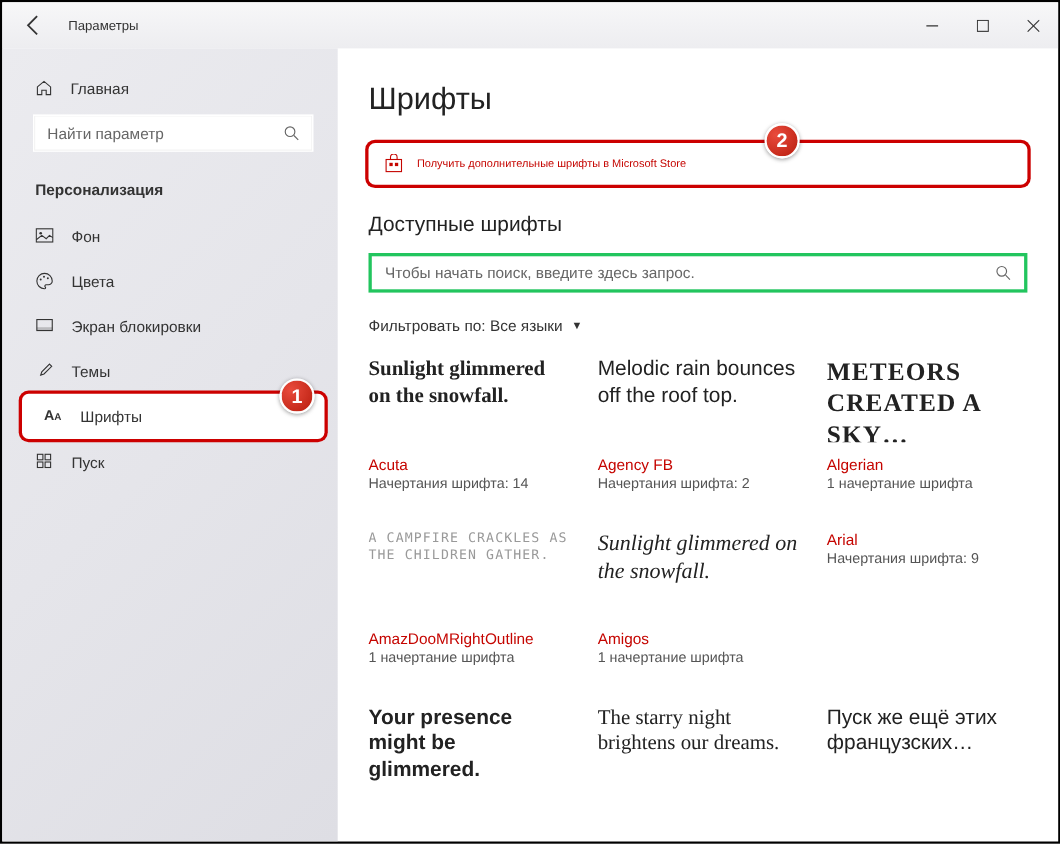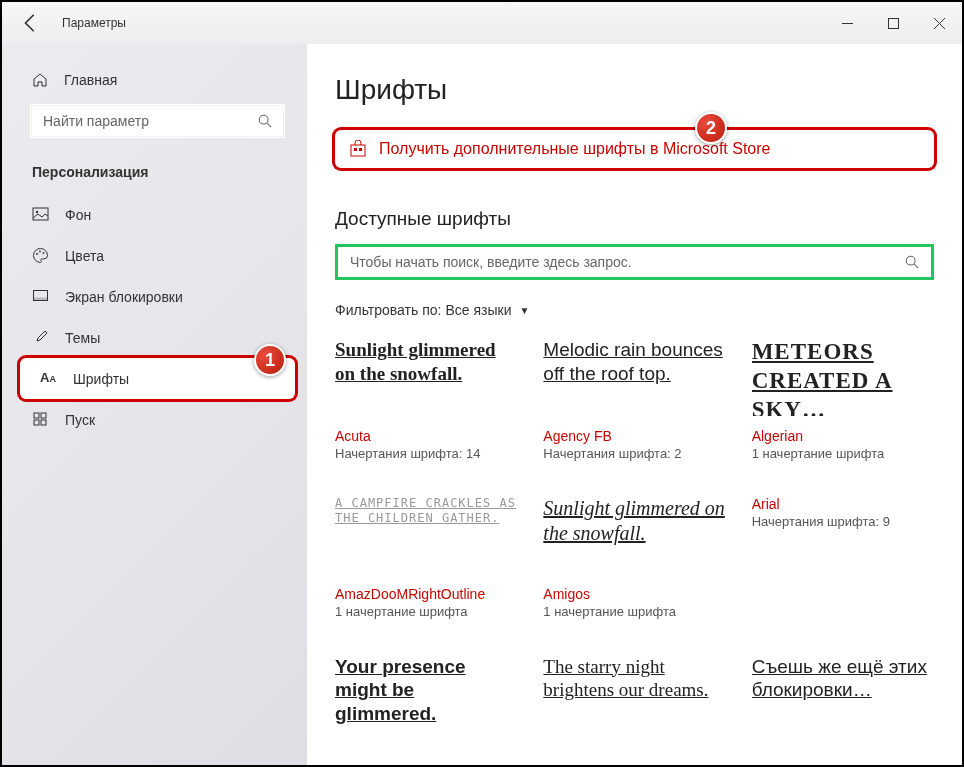--- a/index.html
+++ b/index.html
@@ -79,22 +79,22 @@
     flex: 1;
     padding: 30px 28px 0 28px;
     overflow: hidden;
   }
   .page-title { font-size: 28px; font-weight: 400; color: #222; margin-bottom: 24px; }
   .store-link-wrap {
     box-shadow: 0 0 0 3px #cc0000;
     border-radius: 6px;
     padding: 10px 14px;
     display: flex; align-items: center; gap: 12px;
-    color: #c50500; font-size: 16px;
-    margin-bottom: 40px;
+    color: #c50500; font-size: 10px;
+    margin-bottom: 26px;
     position: relative;
   }
   .store-link-wrap svg { width: 18px; height: 18px; }
   .subheader { font-size: 19px; font-weight: 400; color: #222; margin-bottom: 14px; }
   .font-search {
     border: 3px solid #22c55e;
     height: 36px;
     display: flex; align-items: center;
     padding: 0 12px;
     font-size: 14px; color: #666;
@@ -108,21 +108,21 @@
   .filter-row .chev { font-size: 10px; margin-left: 4px; }
   .font-grid {
     display: grid;
     grid-template-columns: repeat(3, 1fr);
     column-gap: 26px;
     row-gap: 34px;
   }
   .font-card {}
   .font-sample {
     font-size: 19px; line-height: 1.25; color: #222;
-    height: 78px; overflow: hidden; margin-bottom: 12px; text-decoration: underline;
+    height: 78px; overflow: hidden; margin-bottom: 12px;
   }
   .font-name { font-size: 14px; color: #c50500; margin-bottom: 2px; }
   .font-meta { font-size: 13px; color: #555; line-height: 1.25; }
   .sample-acuta { font-family: Georgia, serif; font-weight: 600; }
   .sample-agency { font-family: "Arial Narrow", sans-serif; }
   .sample-algerian { font-family: "Copperplate", "Impact", serif; font-weight: 700; letter-spacing: 1px; text-transform: uppercase; font-size: 23px; }
   .sample-amaz { font-family: monospace; letter-spacing: 1px; font-size: 12px; color: #999; text-transform: uppercase; }
   .sample-amigos { font-family: "Brush Script MT", cursive; font-size: 20px; font-style: italic; }
   .sample-arial { font-family: Arial, sans-serif; }
   .sample-bold { font-family: Arial, sans-serif; font-weight: 700; }
@@ -294,20 +294,20 @@
         <div class="font-name">Arial</div>
         <div class="font-meta">Начертания шрифта: 9</div>
       </div>
       <div class="font-card">
         <div class="font-sample sample-bold">Your presence might be glimmered.</div>
       </div>
       <div class="font-card">
         <div class="font-sample sample-serif">The starry night brightens our dreams.</div>
       </div>
       <div class="font-card">
-        <div class="font-sample sample-plain">Съешь же ещё этих блокировки…</div>
+        <div class="font-sample sample-plain">Пуск же ещё этих французских…</div>
       </div>
     </div>
   </div>
 </div>
 
 <div class="badge badge-1">1</div>
 <div class="badge badge-2">2</div>
 
 </body></html>

